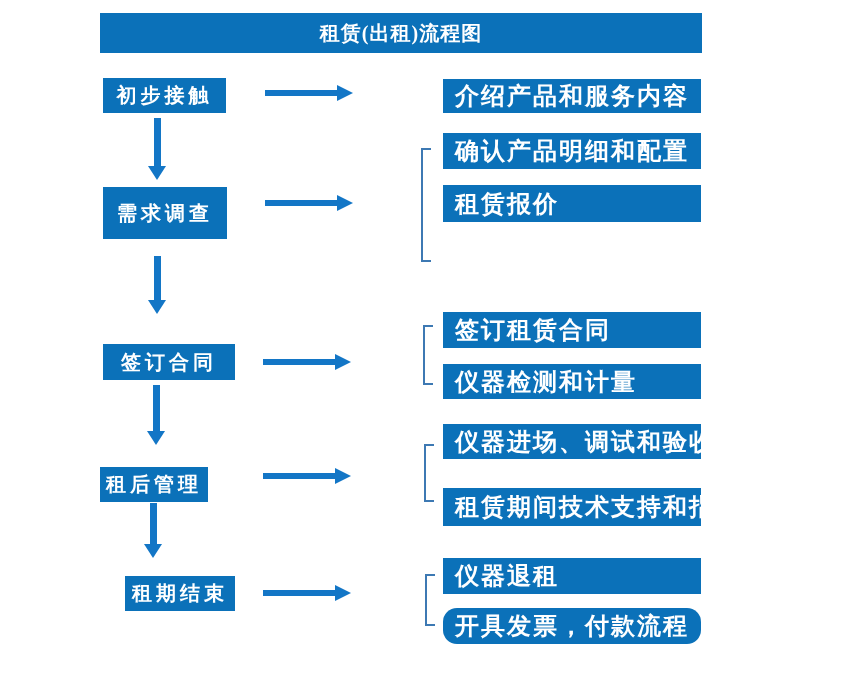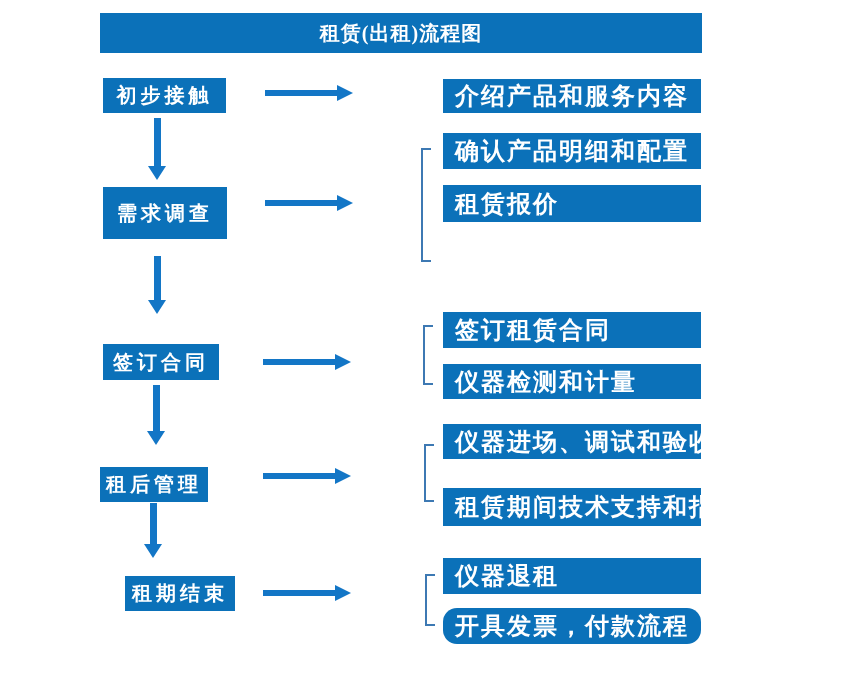--- a/index.html
+++ b/index.html
@@ -48,21 +48,21 @@
   }
   .bracket{
     position:absolute;width:10px;box-sizing:border-box;background:transparent;
     border-left:2px solid var(--bracket);
     border-top:2px solid var(--bracket);
     border-bottom:2px solid var(--bracket);
   }
   
   .s1{left:103px;top:78px;width:123px;height:35px;}
   .s2{left:103px;top:187px;width:124px;height:52px;}
-  .s3{left:103px;top:344px;width:116px;height:36px;}
+  .s3{left:103px;top:344px;width:132px;height:36px;}
   .s4{left:100px;top:467px;width:108px;height:35px;}
   .s5{left:90px;top:576px;width:110px;height:35px;margin-left:35px;}
   
   .r1{top:79px;height:34px;}
   .r2{top:133px;height:36px;}
   .r3{top:185px;height:37px;}
   .r4{top:242px;height:36px;}
   .r5{top:312px;height:36px;}
   .r6{top:364px;height:35px;}
   .r7{top:424px;height:35px;}

